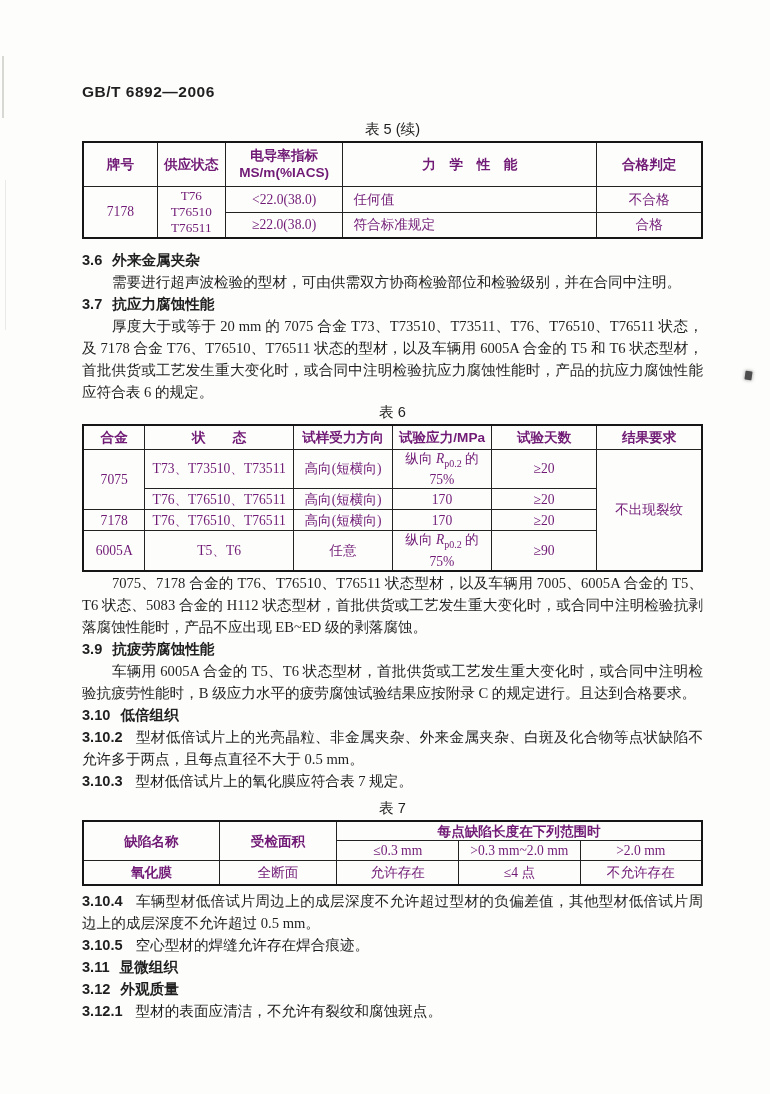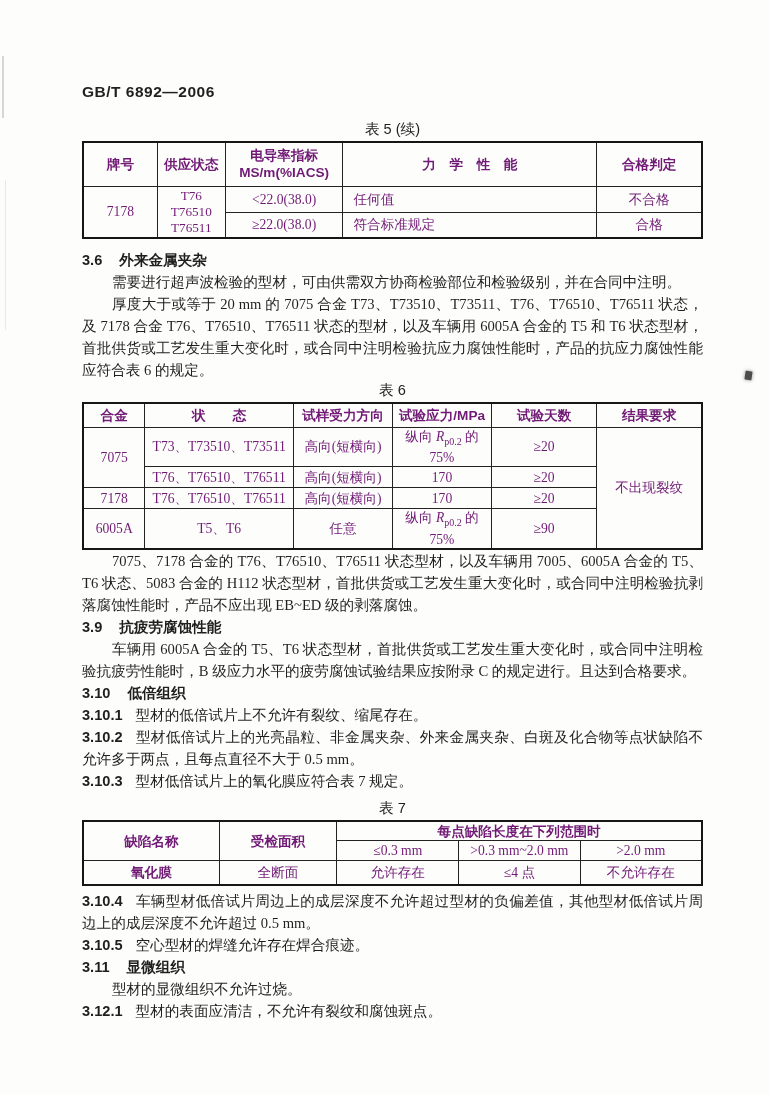--- a/index.html
+++ b/index.html
@@ -56,21 +56,21 @@
   .tbl i { font-family:"Liberation Serif","DejaVu Serif",serif; }
   .tbl sub { font-size:10px; }
 
   .line {
     font-size:14.6px; line-height:22px; text-align:justify;
   }
   .h2 {
     font-weight:700;
     font-family:"Liberation Sans","DejaVu Sans",sans-serif;
   }
-  .num { margin-right:17px; }
+  .num { margin-right:10px; }
   .cnum {
     font-weight:700; margin-right:13px;
     font-family:"Liberation Sans","DejaVu Sans",sans-serif;
   }
   .indent { text-indent:2.05em; }
   .mt10 { margin-top:10px; }
   .mt5 { margin-top:5px; }
   .mt4 { margin-top:4px; }
 
   
@@ -133,20 +133,23 @@
       <td>合格</td>
     </tr>
   </tbody>
     </table>
 
   <div class="line h2 mt10">
     <span class="num">3.6</span><span>外来金属夹杂</span>
   </div>
   <div class="line indent">需要进行超声波检验的型材，可由供需双方协商检验部位和检验级别，并在合同中注明。</div>
 
+  <div class="line h2">
+    <span class="num">3.7</span><span>抗应力腐蚀性能</span>
+  </div>
   <div class="line indent">厚度大于或等于 20 mm 的 7075 合金 T73、T73510、T73511、T76、T76510、T76511 状态，及 7178 合金 T76、T76510、T76511 状态的型材，以及车辆用 6005A 合金的 T5 和 T6 状态型材，首批供货或工艺发生重大变化时，或合同中注明检验抗应力腐蚀性能时，产品的抗应力腐蚀性能应符合表 6 的规定。</div>
 
   <div class="tbl-title t6-title">表 6</div>
 
   <table class="tbl tbl6">
     <colgroup>
       <col style="width:10%">
         <col style="width:24%">
         <col style="width:16%">
         <col style="width:16%">
@@ -197,23 +200,20 @@
 
   <div class="line h2">
     <span class="num">3.9</span><span>抗疲劳腐蚀性能</span>
   </div>
   <div class="line indent">车辆用 6005A 合金的 T5、T6 状态型材，首批供货或工艺发生重大变化时，或合同中注明检验抗疲劳性能时，B 级应力水平的疲劳腐蚀试验结果应按附录 C 的规定进行。且达到合格要求。</div>
 
   <div class="line h2">
     <span class="num">3.10</span><span>低倍组织</span>
   </div>
   <div class="line">
-    <span class="cnum">3.10.1</span><span>型材的低倍试片上不允许有裂纹、缩尾存在。</span>
-  </div>
-  <div class="line">
     <span class="cnum">3.10.2</span><span>型材低倍试片上的光亮晶粒、非金属夹杂、外来金属夹杂、白斑及化合物等点状缺陷不允许多于两点，且每点直径不大于 0.5 mm。</span>
   </div>
   <div class="line">
     <span class="cnum">3.10.3</span><span>型材低倍试片上的氧化膜应符合表 7 规定。</span>
   </div>
 
   <div class="tbl-title t7-title">表 7</div>
 
   <table class="tbl tbl7">
     <colgroup>
@@ -247,22 +247,24 @@
   <div class="line mt4">
     <span class="cnum">3.10.4</span><span>车辆型材低倍试片周边上的成层深度不允许超过型材的负偏差值，其他型材低倍试片周边上的成层深度不允许超过 0.5 mm。</span>
   </div>
   <div class="line">
     <span class="cnum">3.10.5</span><span>空心型材的焊缝允许存在焊合痕迹。</span>
   </div>
 
   <div class="line h2">
     <span class="num">3.11</span><span>显微组织</span>
   </div>
-  <div class="line indent">型材的显微组织不允许过烧。</div>
-
+
+  <div class="line h2">
+    <span class="num">3.12</span><span>外观质量</span>
+  </div>
   <div class="line">
     <span class="cnum">3.12.1</span><span>型材的表面应清洁，不允许有裂纹和腐蚀斑点。</span>
   </div>
 
 </div>
 
 <div class="spot"></div>
 <div class="edge-mark"></div>
 <div class="edge-mark2"></div>
 

